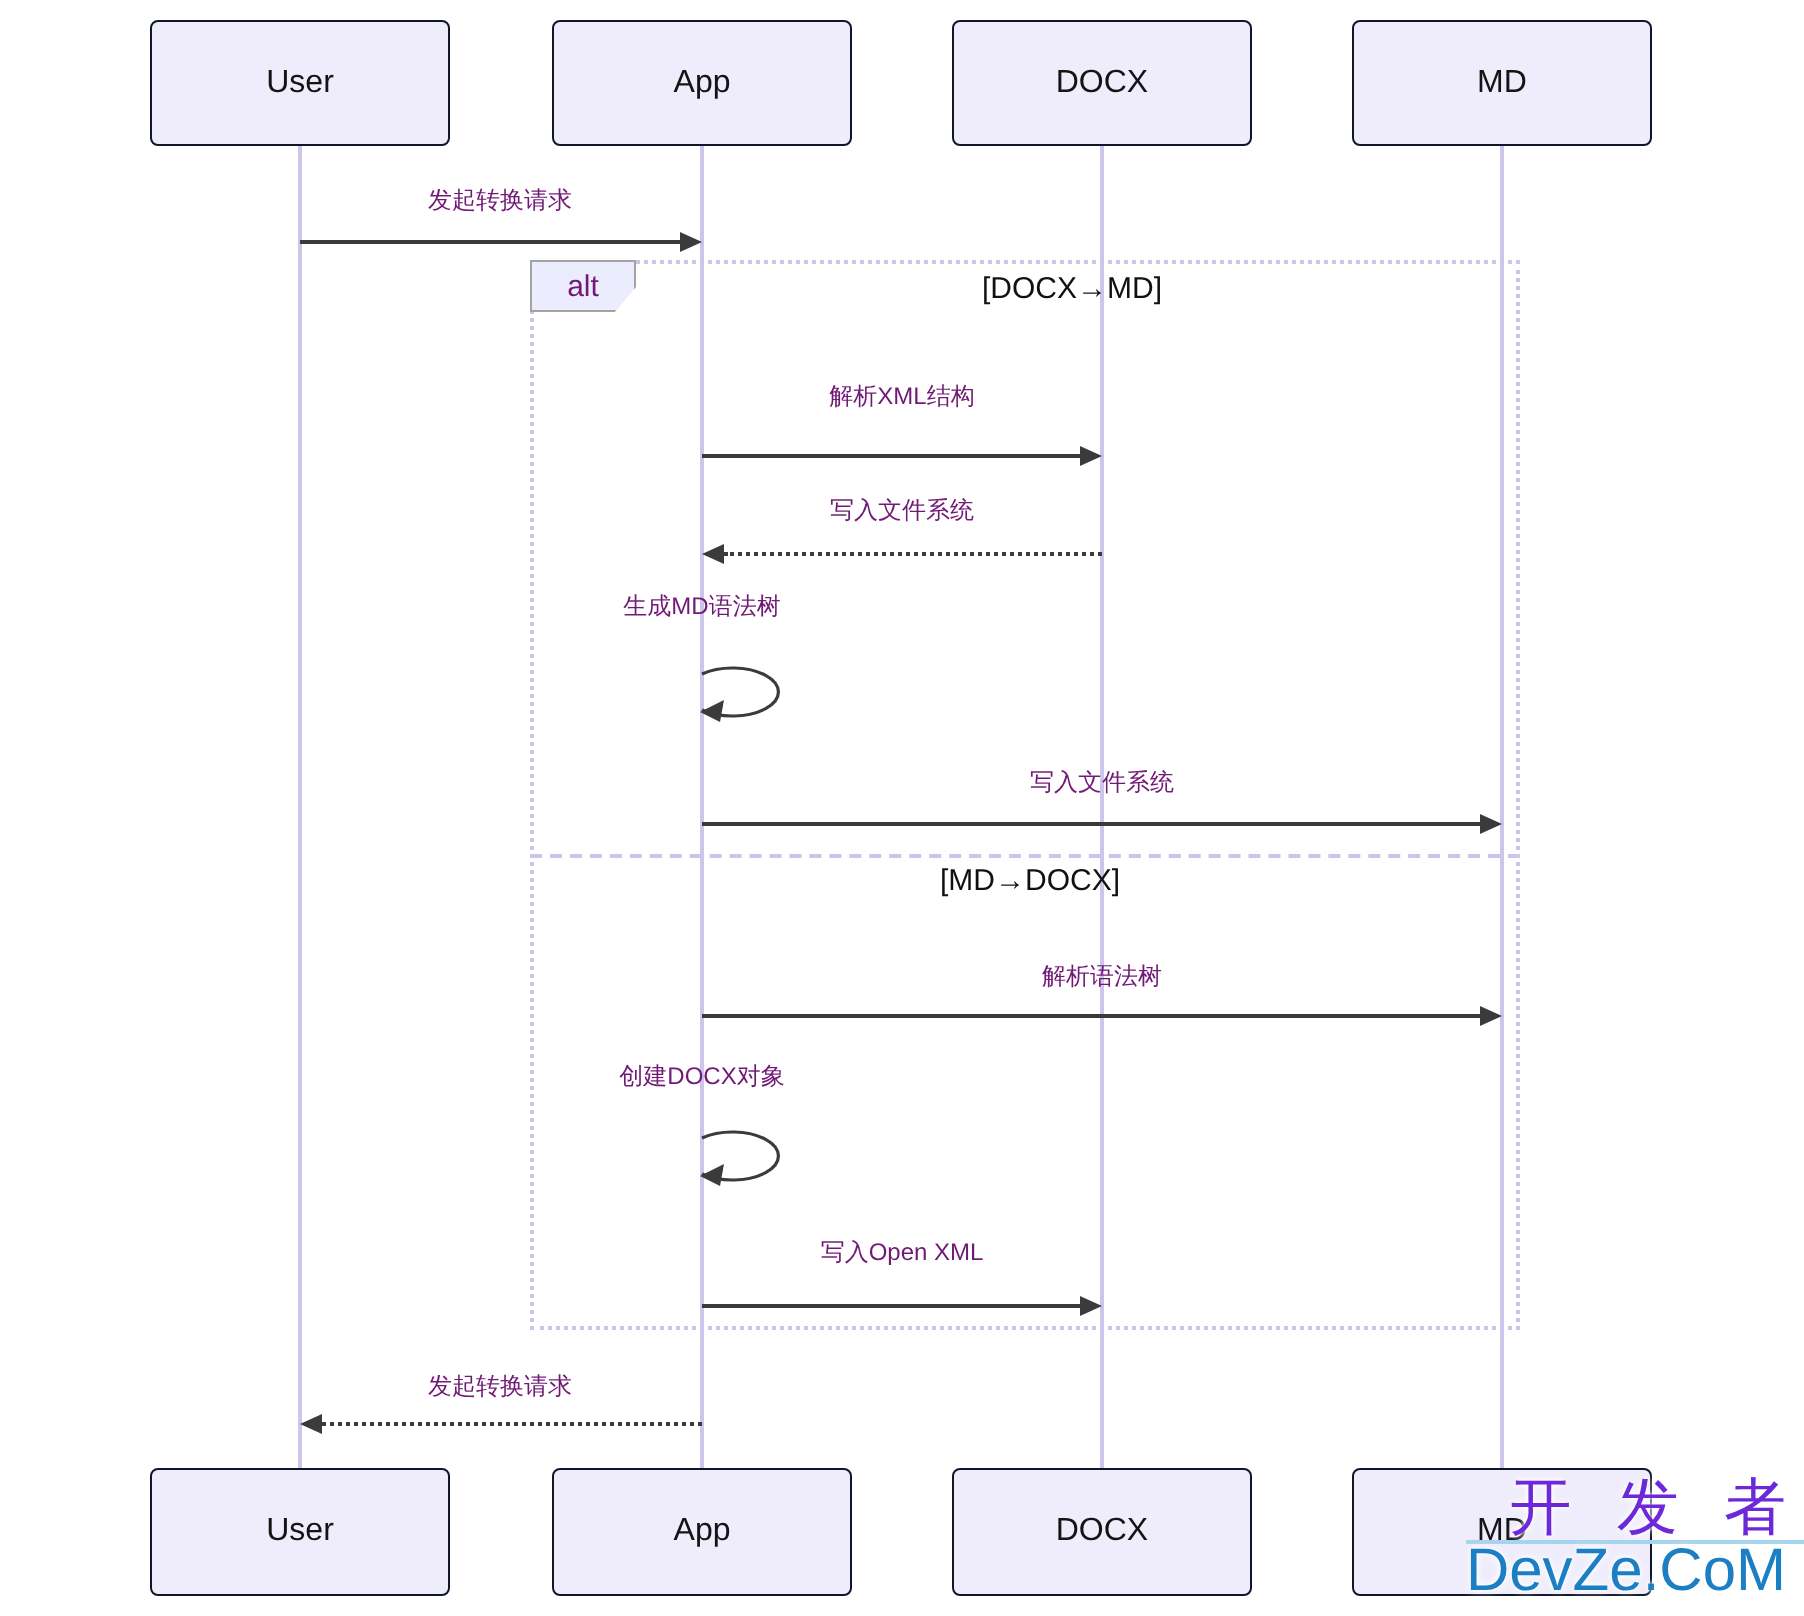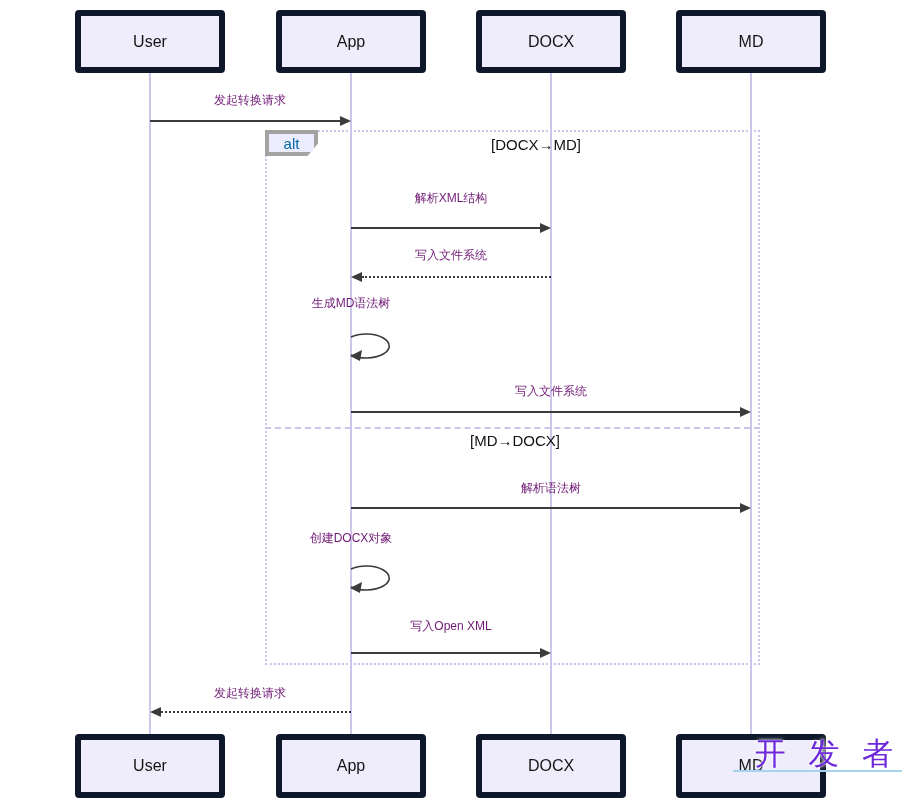--- a/index.html
+++ b/index.html
@@ -6,40 +6,40 @@
   .canvas {
     position:relative; width:902px; height:808px; background:#ffffff;
     font-family:"Liberation Sans","DejaVu Sans",sans-serif; overflow:hidden;
     color:#1f1f1f;
   }
   
   .lifeline { position:absolute; top:73px; height:661px; width:2px; background:#cdc5ea; }
   
   .actor {
     position:absolute; width:150px; height:63px;
-    background:#efedfb; border:6px solid #0f172a; border-radius:4px;
+    background:#efedfb; border:1px solid #0f172a; border-radius:4px;
     display:flex; align-items:center; justify-content:center;
     font-size:16px; color:#141414; box-sizing:border-box;
   }
   .actor.bottom { height:64px; }
   
   .alt-frame {
     position:absolute; left:265px; top:130px; width:495px; height:535px;
     border:2px dotted #ccc4ea; box-sizing:border-box;
   }
   .alt-divider {
     position:absolute; left:265px; top:427px; width:495px; height:0;
     border-top:2px dashed #ccc4ea;
   }
   .alt-tab {
     position:absolute; left:265px; top:130px; width:53px; height:26px;
-    background:#ececff; border:4px solid #a3a3a3; box-sizing:border-box;
+    background:#ececff; border:1px solid #a3a3a3; box-sizing:border-box;
     clip-path:polygon(0 0,100% 0,100% 52%,80% 100%,0 100%);
     display:flex; align-items:center; justify-content:center;
-    font-size:15px; color:#0369a1;
+    font-size:15px; color:#701a75;
   }
   .cond {
     position:absolute; transform:translateX(-50%); white-space:nowrap;
     font-size:15px; font-weight:500; color:#111;
   }
   
   .msg-label {
     position:absolute; transform:translateX(-50%); white-space:nowrap;
     font-size:12px; font-weight:400; color:#701a75;
   }
@@ -151,14 +151,15 @@
     </div>
   <div class="actor bottom" style="left:476px;top:734px;">
       <span>DOCX</span>
     </div>
   <div class="actor bottom" style="left:676px;top:734px;">
       <span>MD</span>
     </div>
 
   <div class="wm1">开 发 者</div>
   <div class="wm-underline"></div>
+  <div class="wm2">DevZe.CoM</div>
 
 </div>
 
 </body></html>

